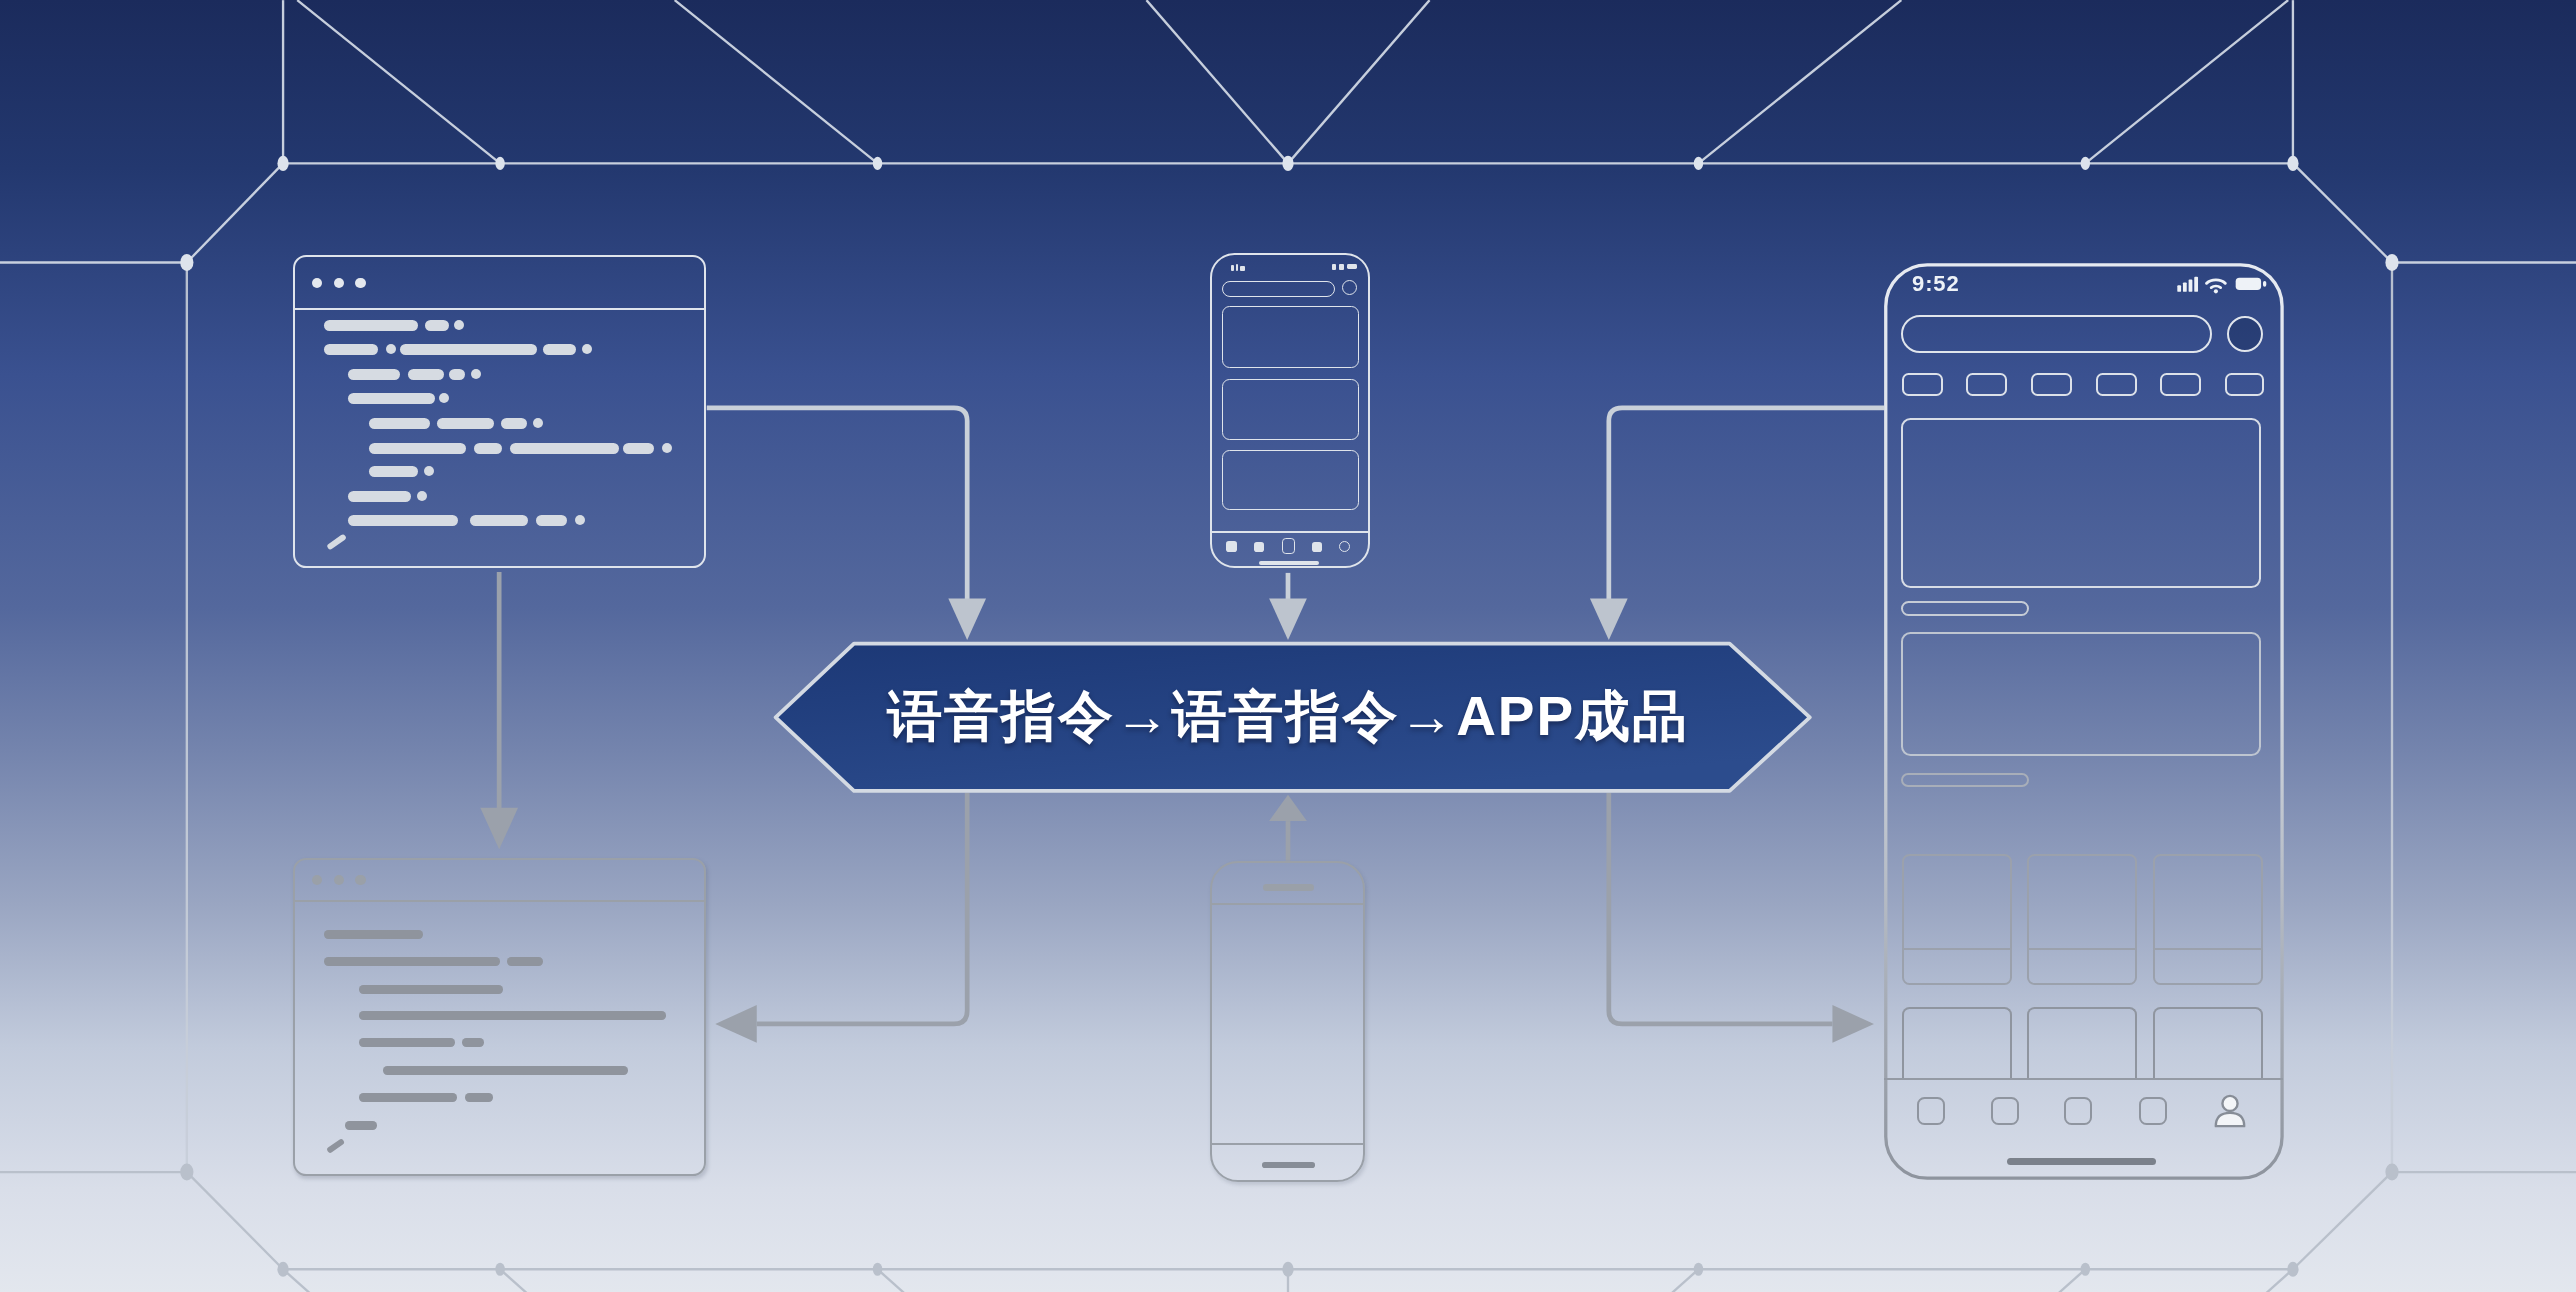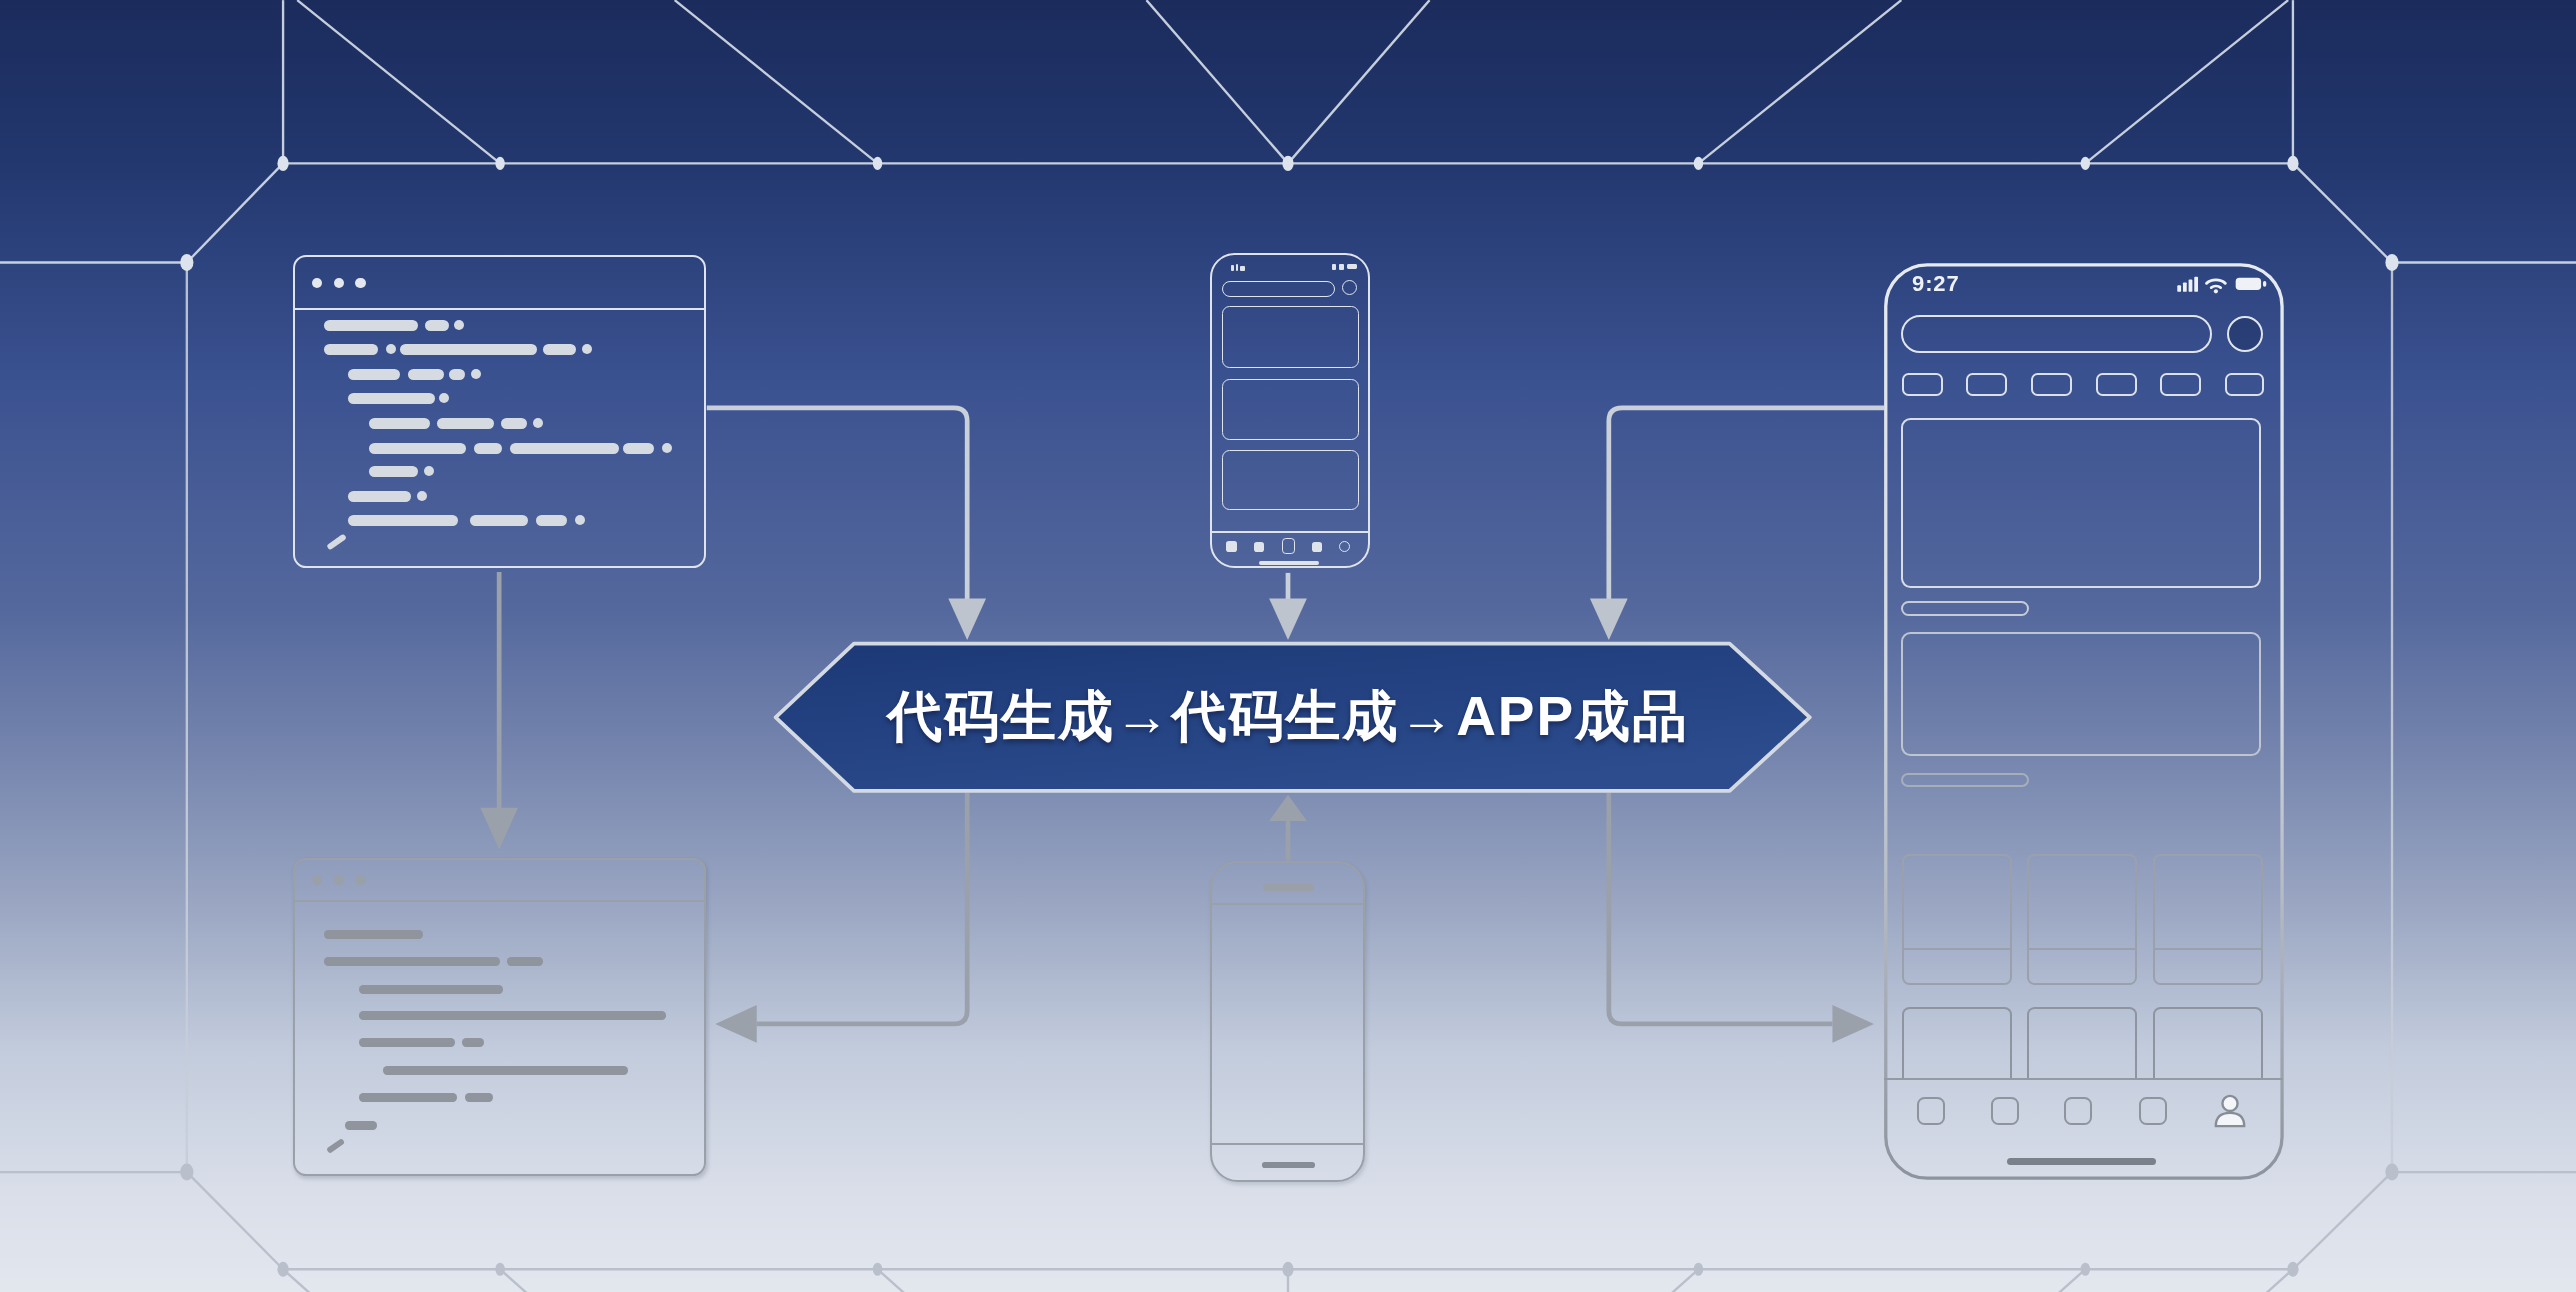--- a/index.html
+++ b/index.html
@@ -153,21 +153,21 @@
       <polygon points="802,1065 802,1105 758,1085"></polygon>
       <polygon points="1942,1065 1942,1105 1986,1085"></polygon>
       <polygon points="1345,870 1385,870 1365,842"></polygon>
     </g>
 
     <polygon points="822,760 905,682 1833,682 1918,760 1833,838 905,838" fill="url(#bannerGrad)" stroke="#d4dae3" stroke-width="4" stroke-linejoin="round"></polygon>
 
     <rect x="1998.5" y="280.5" width="420" height="968" rx="44" fill="none" stroke="url(#phoneFrameGrad)" stroke-width="3.5"></rect>
   </svg>
 
-  <div class="banner-label">代码生成→代码生成→APP成品</div>
+  <div class="banner-label">语音指令→语音指令→APP成品</div>
 
   <div class="win" style="left:293px;top:255px;width:409px;height:309px;">
     <div class="titlebar">
       <div class="dots">
         <div class="dot"></div>
           <div class="dot"></div>
           <div class="dot"></div>
       </div>
     </div>
     <div>
@@ -252,21 +252,21 @@
   </div>
 
   <div class="phone phoneB" style="left:1210px;top:861px;width:151px;height:317px;">
     <div class="abs" style="left:51px;top:21px;width:51px;height:6.6px;border-radius:3.3px;background:#9aa0a8;"></div>
     <div class="ph-line" style="top:40px;"></div>
     <div class="ph-line" style="top:280px;"></div>
     <div class="abs" style="left:50px;top:299px;width:53px;height:5.7px;border-radius:2.8px;background:#878d97;"></div>
   </div>
 
   <div class="rp" style="left:1884px;top:263px;width:399px;height:916px;">
-    <div class="time">9:27</div>
+    <div class="time">9:52</div>
     <svg class="abs" style="right:15px;top:10.4px;" width="91" height="22.6" viewBox="0 0 96 24">
       <g fill="#eef2f7">
         <rect x="0" y="13" width="4" height="7" rx="1"></rect>
         <rect x="6" y="10" width="4" height="10" rx="1"></rect>
         <rect x="12" y="7" width="4" height="13" rx="1"></rect>
         <rect x="18" y="4" width="4" height="16" rx="1"></rect>
       </g>
       <g stroke="#eef2f7" fill="none" stroke-width="3" stroke-linecap="round">
         <path d="M31 11 a13 10 0 0 1 20 0"></path>
         <path d="M36 15.5 a7.5 6 0 0 1 10 0"></path>

